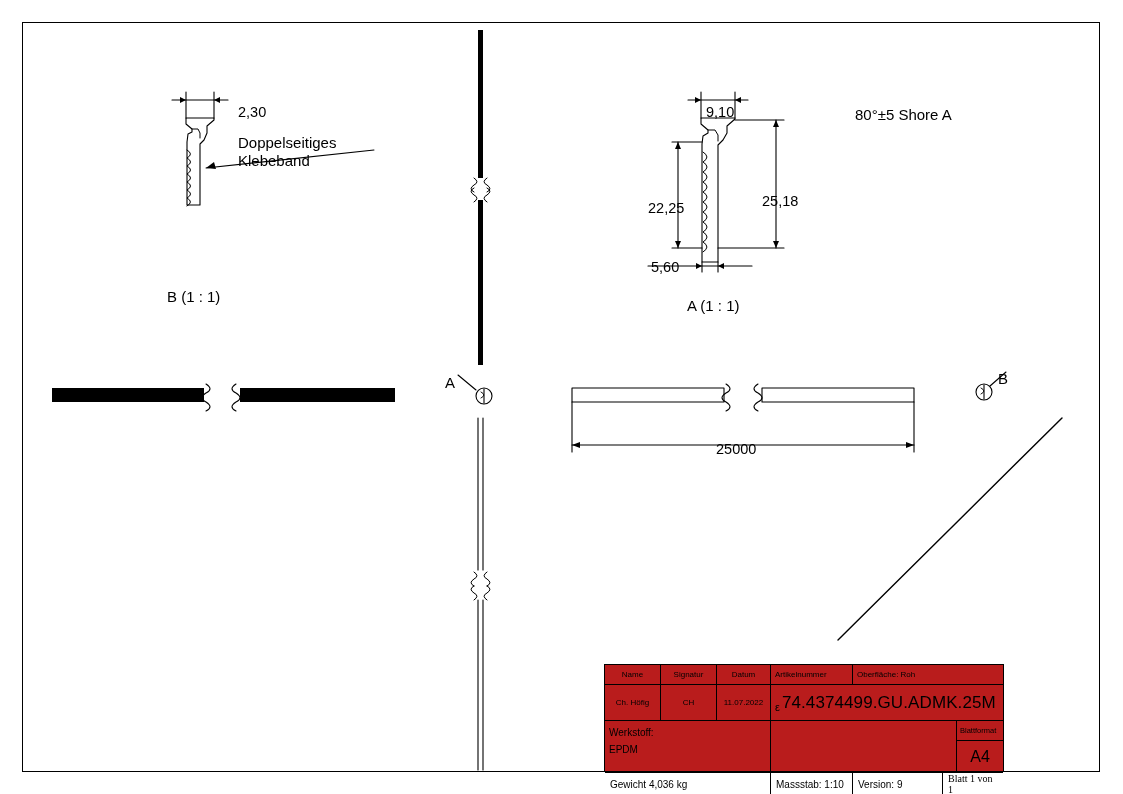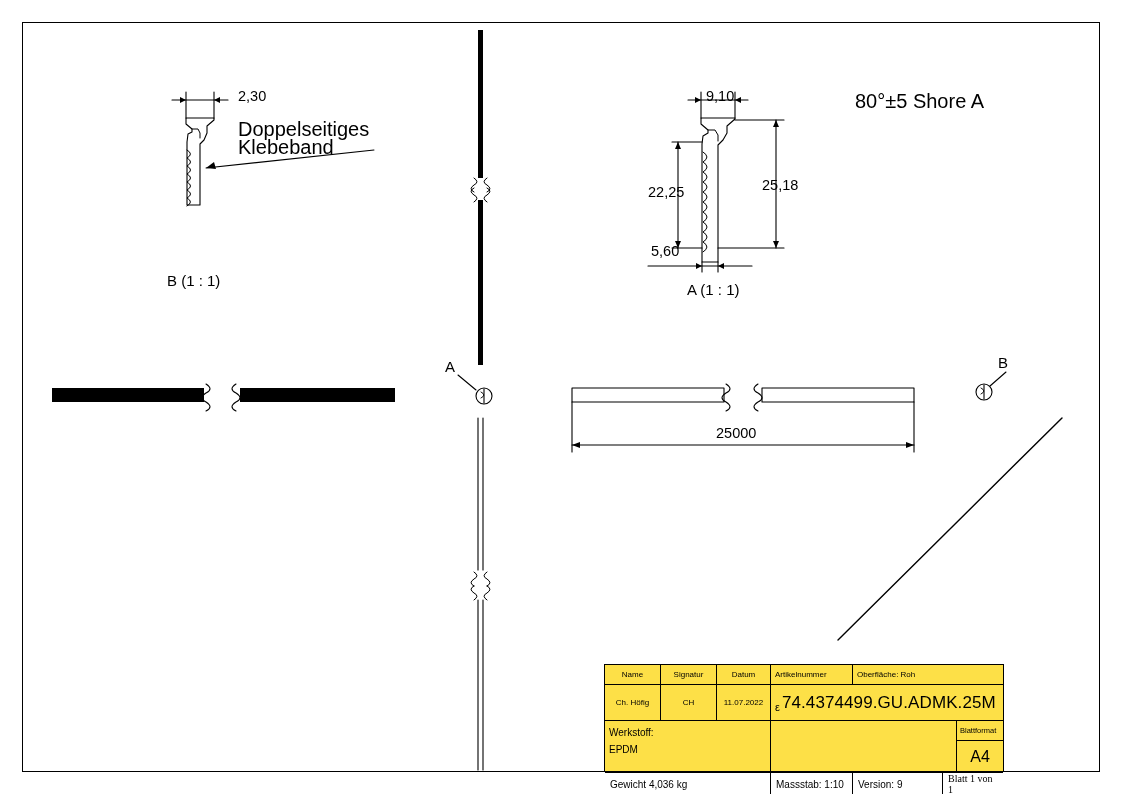--- a/index.html
+++ b/index.html
@@ -36,21 +36,21 @@
   }
   
   .titleblock {
     position: absolute;
     left: 604px;
     top: 664px;
     width: 400px;
     height: 108px;
     box-sizing: border-box;
     border: 1.2px solid #000;
-    background: #fde047;
+    background: #b91c1c;
     font-size: 8px;
   }
   .tb-row {
     display: flex;
     box-sizing: border-box;
     width: 100%;
   }
   .tb-cell {
     box-sizing: border-box;
     padding: 2px 4px;
@@ -129,23 +129,24 @@
   }
   .bb-weight { width: 166px; }
   .bb-scale  { width: 82px; }
   .bb-ver    { width: 90px; }
   .bb-sheet  { flex: 1; border-right: none; font-family: Liberation Serif, serif; }
   
   .lbl {
     position: absolute;
     font-size: 14px;
     white-space: nowrap;
+    margin-top: 16px;
   }
   .lbl.dim { font-size: 14.5px; }
-  .lbl.big { font-size: 20px; }
+  .lbl.big { font-size: 15px; }
   .lbl.view { font-size: 15px; }
 </style>
 </head>
 <body>
 
 <div id="sheet">
 
   <div class="frame"></div>
 
   <svg class="drawing" viewBox="0 0 1123 794" xmlns="http://www.w3.org/2000/svg">

